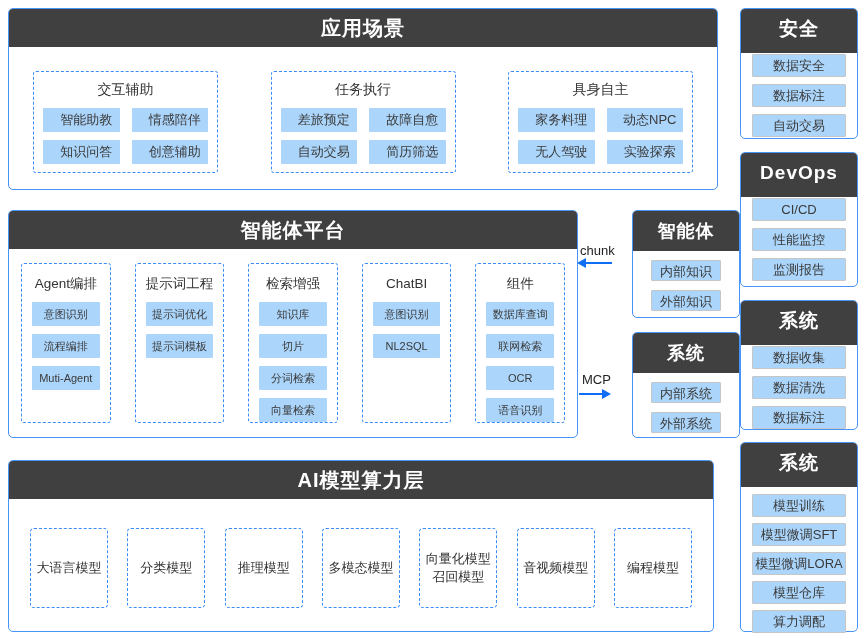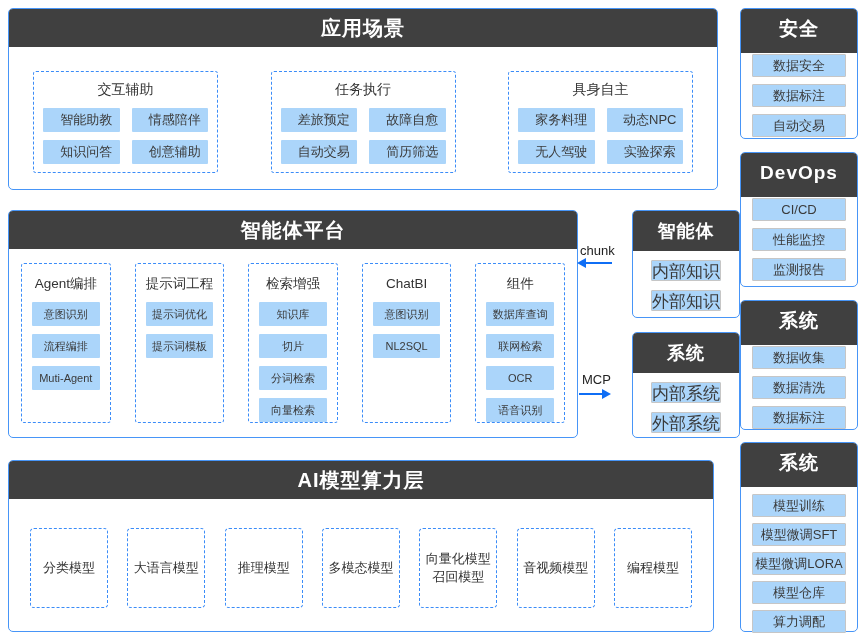--- a/index.html
+++ b/index.html
@@ -47,21 +47,21 @@
     flex:1;border:1px dashed #3b8cf8;border-radius:3px;box-sizing:border-box;
     padding-top:10px;
   }
   .col-title{text-align:center;font-size:13.5px;color:#333;height:20px;line-height:20px;}
   .col .chip{height:24px;line-height:24px;font-size:11px;margin:8px 10px 0;}
   
   .mbox{position:absolute;left:632px;width:108px;}
   #p-agentbox{top:210px;height:108px;}
   #p-sysbox{top:332px;height:106px;}
   .mbox .phdr{height:40px;line-height:40px;font-size:18px;}
-  .mbox .chip{height:21px;line-height:21px;font-size:17px;margin:9px 18px 0;}
+  .mbox .chip{height:21px;line-height:21px;font-size:13px;margin:9px 18px 0;}
   
   .rp{position:absolute;left:740px;width:118px;}
   #rp0{top:8px;height:131px;}
   #rp1{top:152px;height:135px;}
   #rp2{top:300px;height:130px;}
   #rp3{top:442px;height:190px;}
   .rp-body{display:flex;flex-direction:column;gap:7px;padding:1px 11px 0;}
   .rp .chip{height:23px;line-height:22px;font-size:13px;}
   #rp3 .rp-body{gap:6px;padding-top:7px;}
   
@@ -212,22 +212,22 @@
       <div class="chip bordered">模型微调SFT</div>
       <div class="chip bordered">模型微调LORA</div>
       <div class="chip bordered">模型仓库</div>
       <div class="chip bordered">算力调配</div>
     </div>
   </div>
 
   <div class="panel" id="p-ai">
     <div class="phdr big">AI模型算力层</div>
     <div class="models">
+      <div class="model">大语言模型</div>
       <div class="model">分类模型</div>
-      <div class="model">大语言模型</div>
       <div class="model">推理模型</div>
       <div class="model">多模态模型</div>
       <div class="model">向量化模型
 召回模型</div>
       <div class="model">音视频模型</div>
       <div class="model">编程模型</div>
     </div>
   </div>
 
 </div>

